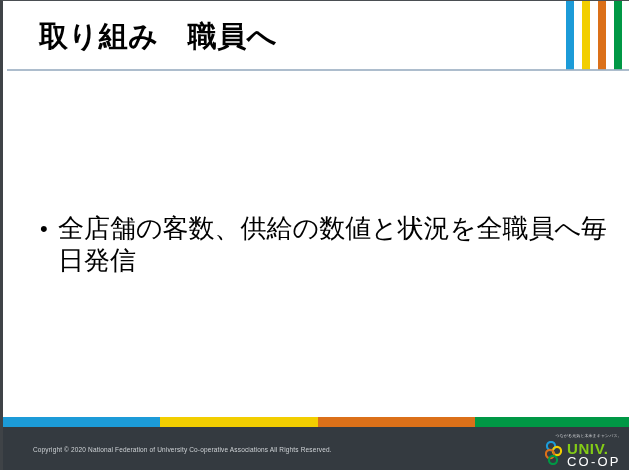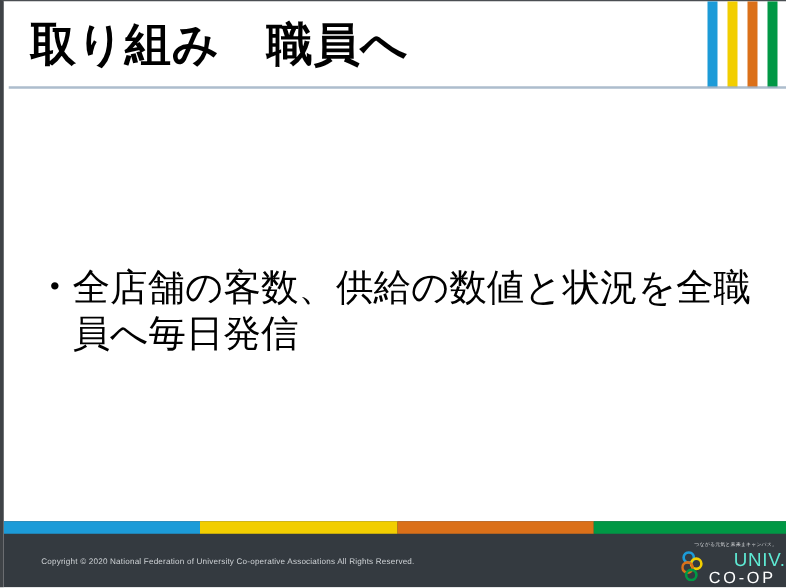--- a/index.html
+++ b/index.html
@@ -27,23 +27,23 @@
   .header {
     position: absolute;
     left: 0;
     top: 0;
     width: 629px;
     height: 72px;
   }
 
   .title {
     position: absolute;
-    left: 21px;
+    left: 36px;
     top: 15px;
-    font-size: 37px;
+    font-size: 29px;
     line-height: 40px;
     font-weight: 700;
     color: #000000;
     letter-spacing: 0.5px;
     white-space: pre;
   }
 
   .title-rule {
     position: absolute;
     left: 4px;
@@ -93,21 +93,21 @@
     left: 37px;
     top: 134px;
     width: 575px;
     margin: 0;
     padding: 0;
     list-style: none;
   }
 
   .bullet {
     position: relative;
-    font-size: 30px;
+    font-size: 26px;
     line-height: 1.22;
     color: #000000;
     padding-left: 18px;
     margin-bottom: 8px;
   }
   .bullet::before {
     content: "\2022";
     position: absolute;
     left: 0;
     top: -1px;
@@ -178,24 +178,23 @@
     height: 24px;
   }
   .logo-words {
     position: absolute;
     left: 22px;
     top: 8px;
   }
   .logo-univ {
     font-size: 15px;
     line-height: 15px;
-    font-weight: 400;
-    color: #5eead4;
+    font-weight: 700;
+    color: #84cc16;
     letter-spacing: .6px;
-    margin-left: 20px;
   }
   .logo-coop {
     font-size: 13px;
     line-height: 9px;
     color: #ffffff;
     letter-spacing: 2.2px;
     margin-top: 1px;
   }
 </style>
 </head>

